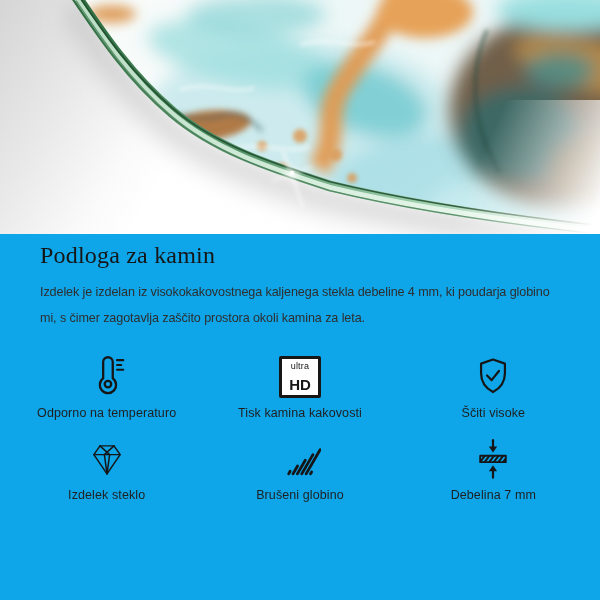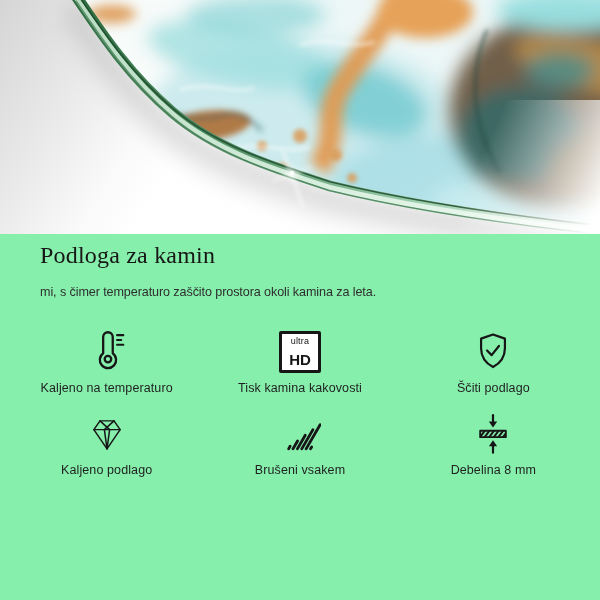--- a/index.html
+++ b/index.html
@@ -1,17 +1,17 @@
 <!DOCTYPE html>
 <html><head>
 <meta charset="utf-8">
 <style>
   html,body{margin:0;padding:0;background:#ffffff;}
   .page{
-    position:relative;width:600px;height:600px;background:#86efac;overflow:hidden;
+    position:relative;width:600px;height:600px;background:#0ea5e9;overflow:hidden;
     font-family:"Liberation Sans",sans-serif;color:#1b1b1b;
   }
   .hero{position:absolute;top:0;left:0;width:600px;height:234px;}
   .hero svg{display:block;}
   .content{position:absolute;top:234px;left:0;width:600px;}
   h1.title{
     margin:4px 40px 0 40px;
     font-family:"Liberation Serif",serif;
     font-weight:400;font-size:24px;line-height:34px;color:#161616;
     letter-spacing:.2px;
@@ -151,102 +151,103 @@
         <path d="M272 181 L312 167" stroke="#ffffff" stroke-width="1.5" opacity="0.8" filter="url(#b2)"></path>
         <circle cx="292" cy="173" r="2.2" fill="#ffffff"></circle>
       </g>
     </svg>
   </div>
 
   <div class="content">
     <h1 class="title"><span>Podloga za kamin</span><br></h1>
 
     <p class="desc">
-      <span class="desc-line">mi, s čimer temperaturo zaščito prostora okoli kamina za leta.</span>
+      <span class="desc-line">Izdelek je izdelan iz visokokakovostnega kaljenega stekla debeline 4 mm, ki poudarja globino</span>
+      <span class="desc-line">mi, s čimer zagotavlja zaščito prostora okoli kamina za leta.</span>
     </p>
 
     <div class="features">
 
       <div class="feature">
         <div class="icon-box">
           <svg class="ic" width="46" height="46" viewBox="0 0 48 48" stroke-width="2.4">
             <path d="M20 10.5 A5 5 0 0 1 30 10.5 L30 27.5 A8.5 8.5 0 1 1 20 27.5 Z"></path>
             <circle cx="25" cy="33.5" r="3.4"></circle>
             <path d="M34.5 8.5 H41" stroke-width="2.2"></path>
             <path d="M34.5 13.5 H38.8" stroke-width="2.2"></path>
             <path d="M34.5 18.5 H41" stroke-width="2.2"></path>
           </svg>
         </div>
-        <div class="feature-label">Kaljeno na temperaturo</div>
+        <div class="feature-label">Odporno na temperaturo</div>
       </div>
 
       <div class="feature">
         <div class="icon-box">
           <div class="uhd">
             <span class="u-top">ultra</span>
             <span class="u-bot">HD</span>
           </div>
         </div>
         <div class="feature-label">Tisk kamina kakovosti</div>
       </div>
 
       <div class="feature">
         <div class="icon-box">
           <svg class="ic" width="44" height="44" viewBox="0 0 48 48" stroke-width="2.4">
             <path d="M24 6 L37 10.5 V21 C37 30.5 31.5 37.5 24 41.5 C16.5 37.5 11 30.5 11 21 V10.5 Z"></path>
             <path d="M17.5 23.5 L22.5 28.5 L30.5 18.5"></path>
           </svg>
         </div>
-        <div class="feature-label">Ščiti podlago</div>
+        <div class="feature-label">Ščiti visoke</div>
       </div>
 
       <div class="feature">
         <div class="icon-box">
           <svg class="ic" width="42" height="42" viewBox="0 0 48 48" stroke-width="1.7">
             <path d="M9 19 L16 9 H32 L39 19 L24 41 Z"></path>
             <path d="M9 19 H39"></path>
             <path d="M16 9 L27 19"></path>
             <path d="M32 9 L21 19"></path>
             <path d="M21 19 L24 41"></path>
             <path d="M27 19 L24 41"></path>
           </svg>
         </div>
-        <div class="feature-label">Kaljeno podlago</div>
+        <div class="feature-label">Izdelek steklo</div>
       </div>
 
       <div class="feature">
         <div class="icon-box">
           <svg class="ic" width="42" height="42" viewBox="0 0 48 48" stroke-width="3.2" stroke-linecap="butt">
             <path d="M11 41 L12.7 38"></path>
             <path d="M16 41 L21.2 32"></path>
             <path d="M21 41 L30 25.5"></path>
             <path d="M26 41 L38.8 19"></path>
             <path d="M31 41 L47 13.5"></path>
             <path d="M36 41 L37.3 38.8"></path>
           </svg>
         </div>
-        <div class="feature-label">Brušeni vsakem</div>
+        <div class="feature-label">Brušeni globino</div>
       </div>
 
       <div class="feature">
         <div class="icon-box">
           <svg class="ic" width="44" height="44" viewBox="0 0 48 48" stroke-width="2.4">
             <path d="M24 4.5 V12"></path>
             <polygon points="19.5,11.5 28.5,11.5 24,18" fill="#161616" stroke="none"></polygon>
             <rect x="10" y="21.5" width="28" height="7" stroke-width="2"></rect>
             <g clip-path="url(#barClip)" stroke-width="2.2">
               <path d="M8 31 L17 19"></path>
               <path d="M13 31 L22 19"></path>
               <path d="M18 31 L27 19"></path>
               <path d="M23 31 L32 19"></path>
               <path d="M28 31 L37 19"></path>
               <path d="M33 31 L42 19"></path>
             </g>
             <path d="M24 45.5 V38"></path>
             <polygon points="19.5,38.5 28.5,38.5 24,32" fill="#161616" stroke="none"></polygon>
           </svg>
         </div>
-        <div class="feature-label">Debelina 8 mm</div>
+        <div class="feature-label">Debelina 7 mm</div>
       </div>
 
     </div>
   </div>
 </div>
 
 </body></html>

